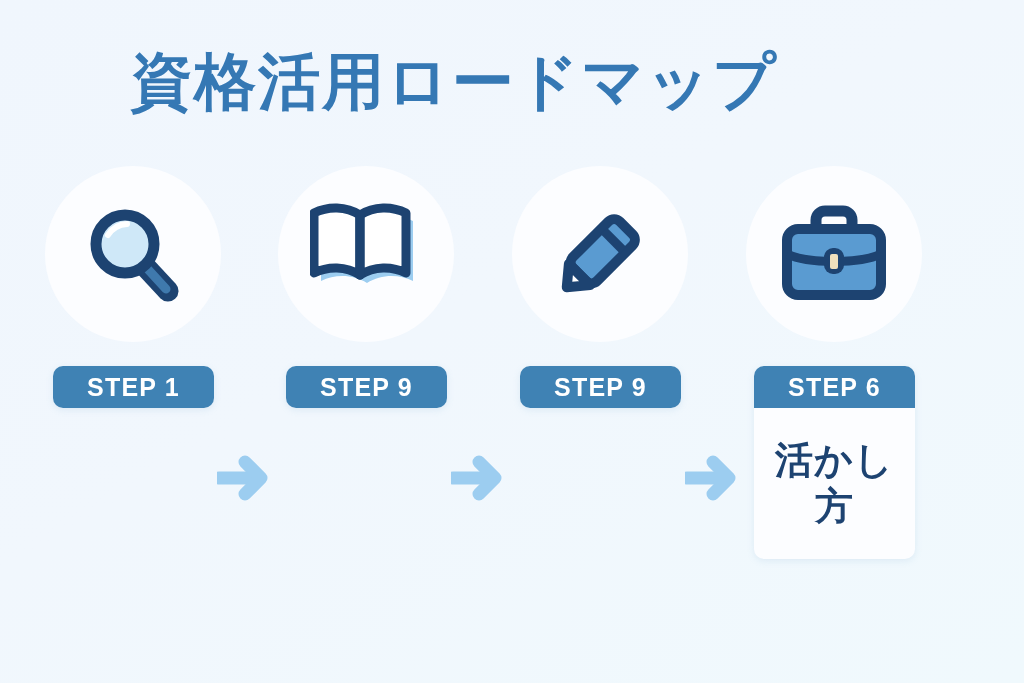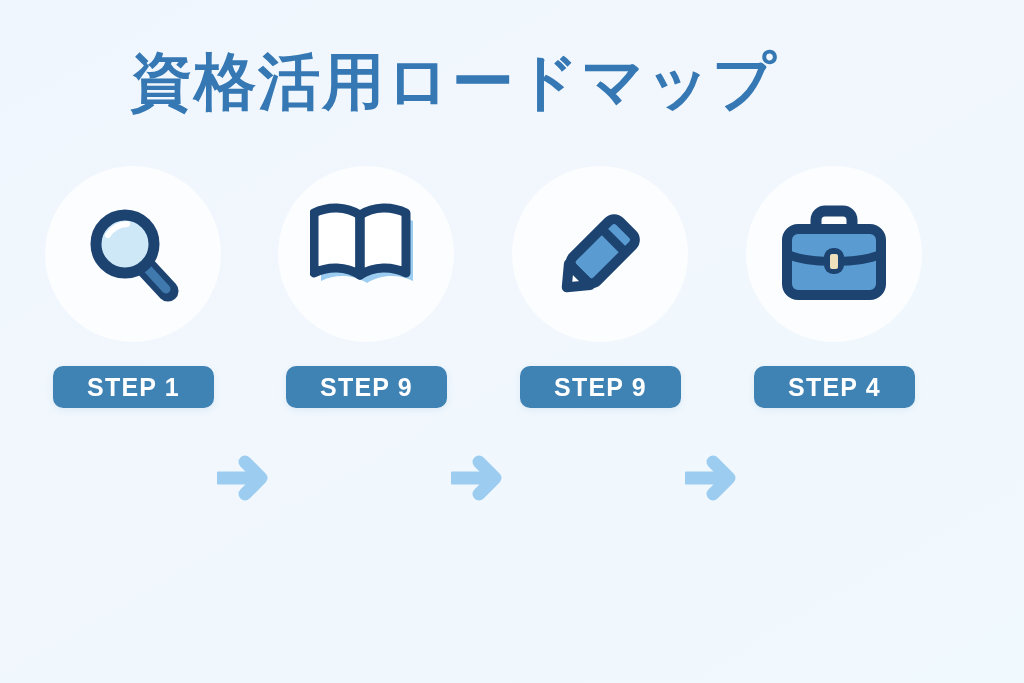--- a/index.html
+++ b/index.html
@@ -182,21 +182,23 @@
         <svg width="112" height="104" viewBox="0 0 112 104">
           <path d="M38 30 L38 18 A9 9 0 0 1 47 9 L65 9 A9 9 0 0 1 74 18 L74 30" fill="none" stroke="#1d4371" stroke-width="11" stroke-linejoin="round"></path>
           <rect x="9" y="27" width="94" height="66" rx="11" fill="#5a9bd1" stroke="#1d4371" stroke-width="10"></rect>
           <path d="M9 52 C30 62 82 62 103 52" fill="none" stroke="#1d4371" stroke-width="9"></path>
           <rect x="46" y="46" width="20" height="26" rx="9" fill="#1d4371"></rect>
           <rect x="52" y="52" width="8" height="15" rx="2" fill="#efe0bd"></rect>
         </svg>
       </span>
     </div>
     <div class="card">
-      <div class="card-header">STEP 4</div>
+      <div class="card-header">STEP 6</div>
+      <div class="card-body">活かし
+方</div>
     </div>
   </div>
 
   <div class="arrow arrow-1">
     <svg width="52" height="46" viewBox="0 0 52 46">
       <line x1="2" y1="23" x2="34" y2="23" stroke="#9ccdf0" stroke-width="13" stroke-linecap="round"></line>
       <polyline points="28,7 44,23 28,39" fill="none" stroke="#9ccdf0" stroke-width="13" stroke-linecap="round" stroke-linejoin="round"></polyline>
     </svg>
   </div>
   <div class="arrow arrow-2">

